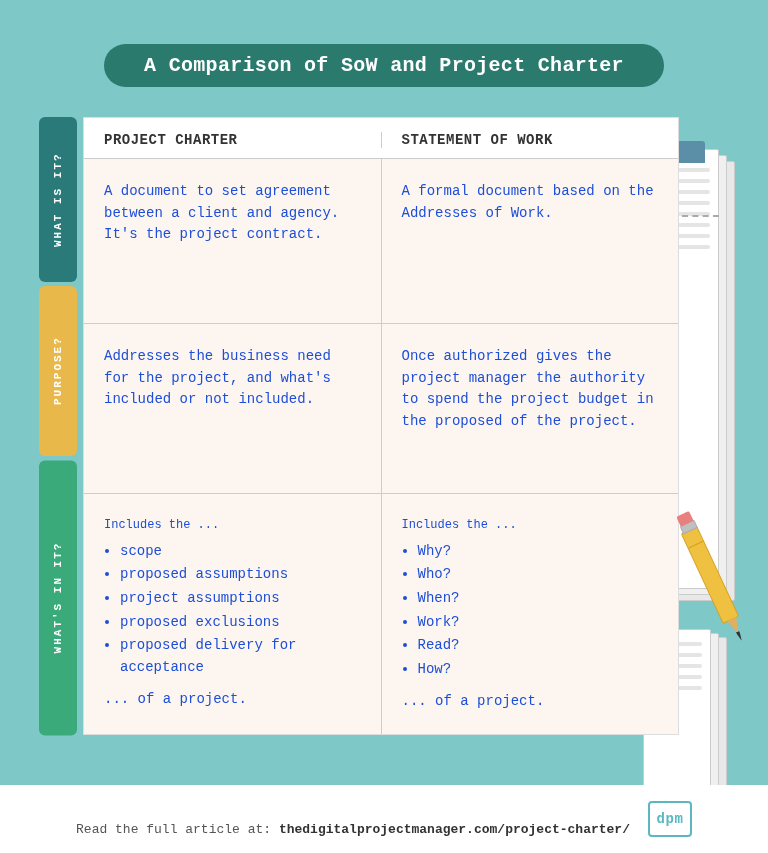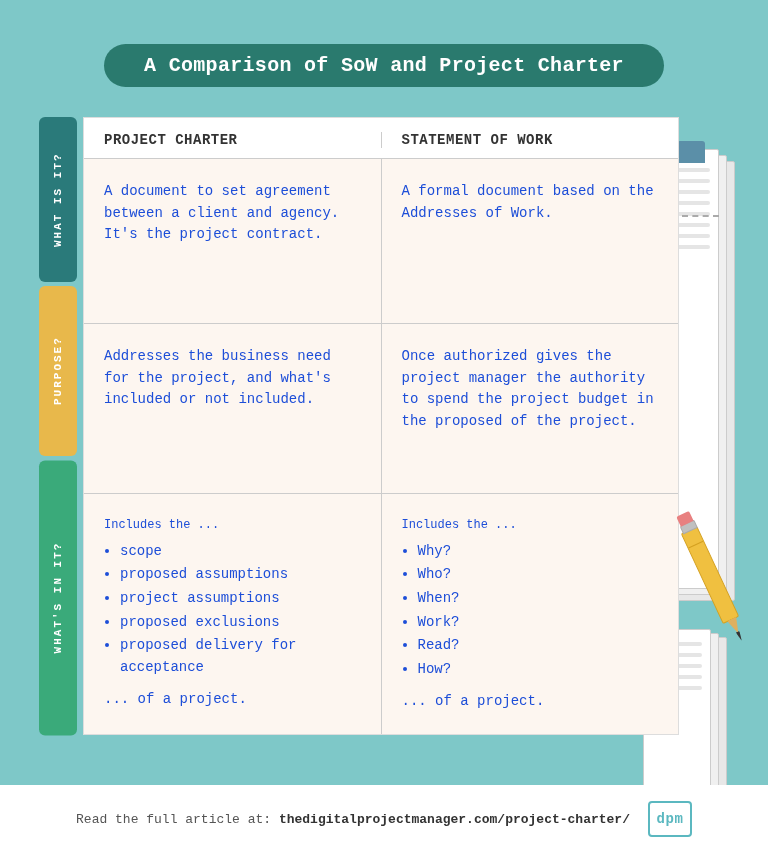--- a/index.html
+++ b/index.html
@@ -171,21 +171,21 @@
       font-size: 14px;
       margin-top: 4px;
     }
 
     
     .footer {
       width: 100%;
       background: white;
       display: flex;
       flex-direction: row;
-      align-items: center;
+      align-items: flex-end;
       justify-content: center;
       padding: 16px 30px;
       margin-top: auto;
       position: absolute;
       bottom: 0;
     }
 
     .footer-text {
       font-size: 13px;
       color: #555;

